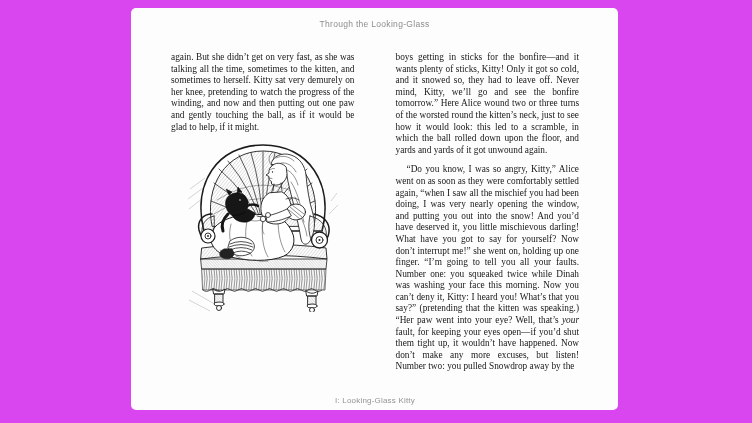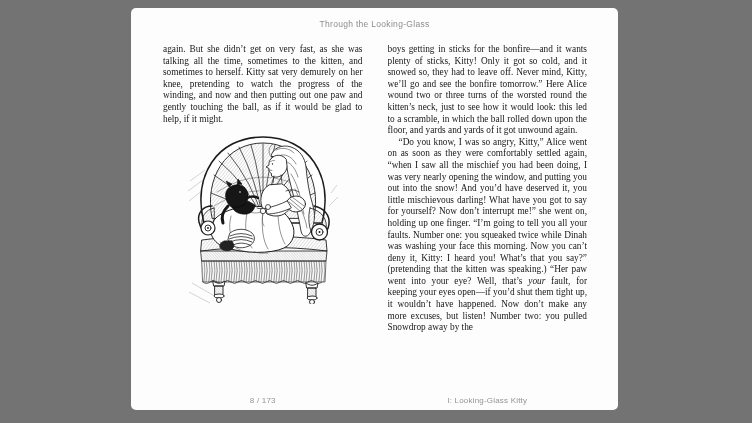--- a/index.html
+++ b/index.html
@@ -1,24 +1,24 @@
 <!DOCTYPE html>
 <html><head>
 <meta charset="utf-8">
 <style>
   html,body{margin:0;padding:0;}
   body{background:#000;width:752px;height:423px;overflow:hidden;font-family:"Liberation Sans",sans-serif;}
-  .stage{position:relative;width:752px;height:423px;background:#737373;}
+  .stage{position:relative;width:752px;height:423px;background:#d946ef;}
   .page{position:absolute;left:131px;top:8px;width:487px;height:402px;background:#fdfdfd;border-radius:5px;}
   .header{position:absolute;top:11px;left:0;width:100%;text-align:center;
           font-size:8.5px;letter-spacing:.3px;color:#8d8d8d;}
   .columns{position:absolute;left:32px;top:36px;width:424px;height:334px;display:flex;gap:25px;}
   .col{flex:1 1 0;overflow:hidden;font-family:"Liberation Serif",serif;font-size:9.3px;
        line-height:11.6px;color:#171717;text-align:justify;hyphens:auto;}
-  .col p{margin:0;}
+  .col p{margin:8px;}
   .col p.indent{text-indent:11px;}
   .col em{}
   figure.illus{margin:8px auto 8px auto;width:150px;height:171px;display:block;}
   .footer{position:absolute;left:32px;top:388px;width:424px;display:flex;gap:25px;
           font-size:8px;letter-spacing:.2px;color:#939393;}
   .footer div{flex:1 1 0;text-align:center;}
 </style>
 </head>
 <body>
 
@@ -171,18 +171,17 @@
 
       </div>
 
       <div class="col">
           <p><span>boys getting in sticks for the bonfire—and it wants plenty of sticks, Kitty! Only it got so cold, and it snowed so, they had to leave off. Never mind, Kitty, we’ll go and see the bonfire tomorrow.” Here Alice wound two or three turns of the worsted round the kitten’s neck, just to see how it would look: this led to a scramble, in which the ball rolled down upon the floor, and yards and yards of it got unwound again.</span></p>
           <p class="indent"><span>“Do you know, I was so angry, Kitty,” Alice went on as soon as they were comfortably settled again, “when I saw all the mischief you had been doing, I was very nearly opening the window, and putting you out into the snow! And you’d have deserved it, you little mischievous darling! What have you got to say for yourself? Now don’t interrupt me!” she went on, holding up one finger. “I’m going to tell you all your faults. Number one: you squeaked twice while Dinah was washing your face this morning. Now you can’t deny it, Kitty: I heard you! What’s that you say?” (pretending that the kitten was speaking.) “Her paw went into your eye? Well, that’s </span><em>your</em><span> fault, for keeping your eyes open—if you’d shut them tight up, it wouldn’t have happened. Now don’t make any more excuses, but listen! Number two: you pulled Snowdrop away by the</span></p>
         </div>
     </div>
 
     <div class="footer">
-      <div>8 / 173</div>
       <div>I: Looking-Glass Kitty</div>
     </div>
 
   </div>
 </div>
 
 </body></html>

